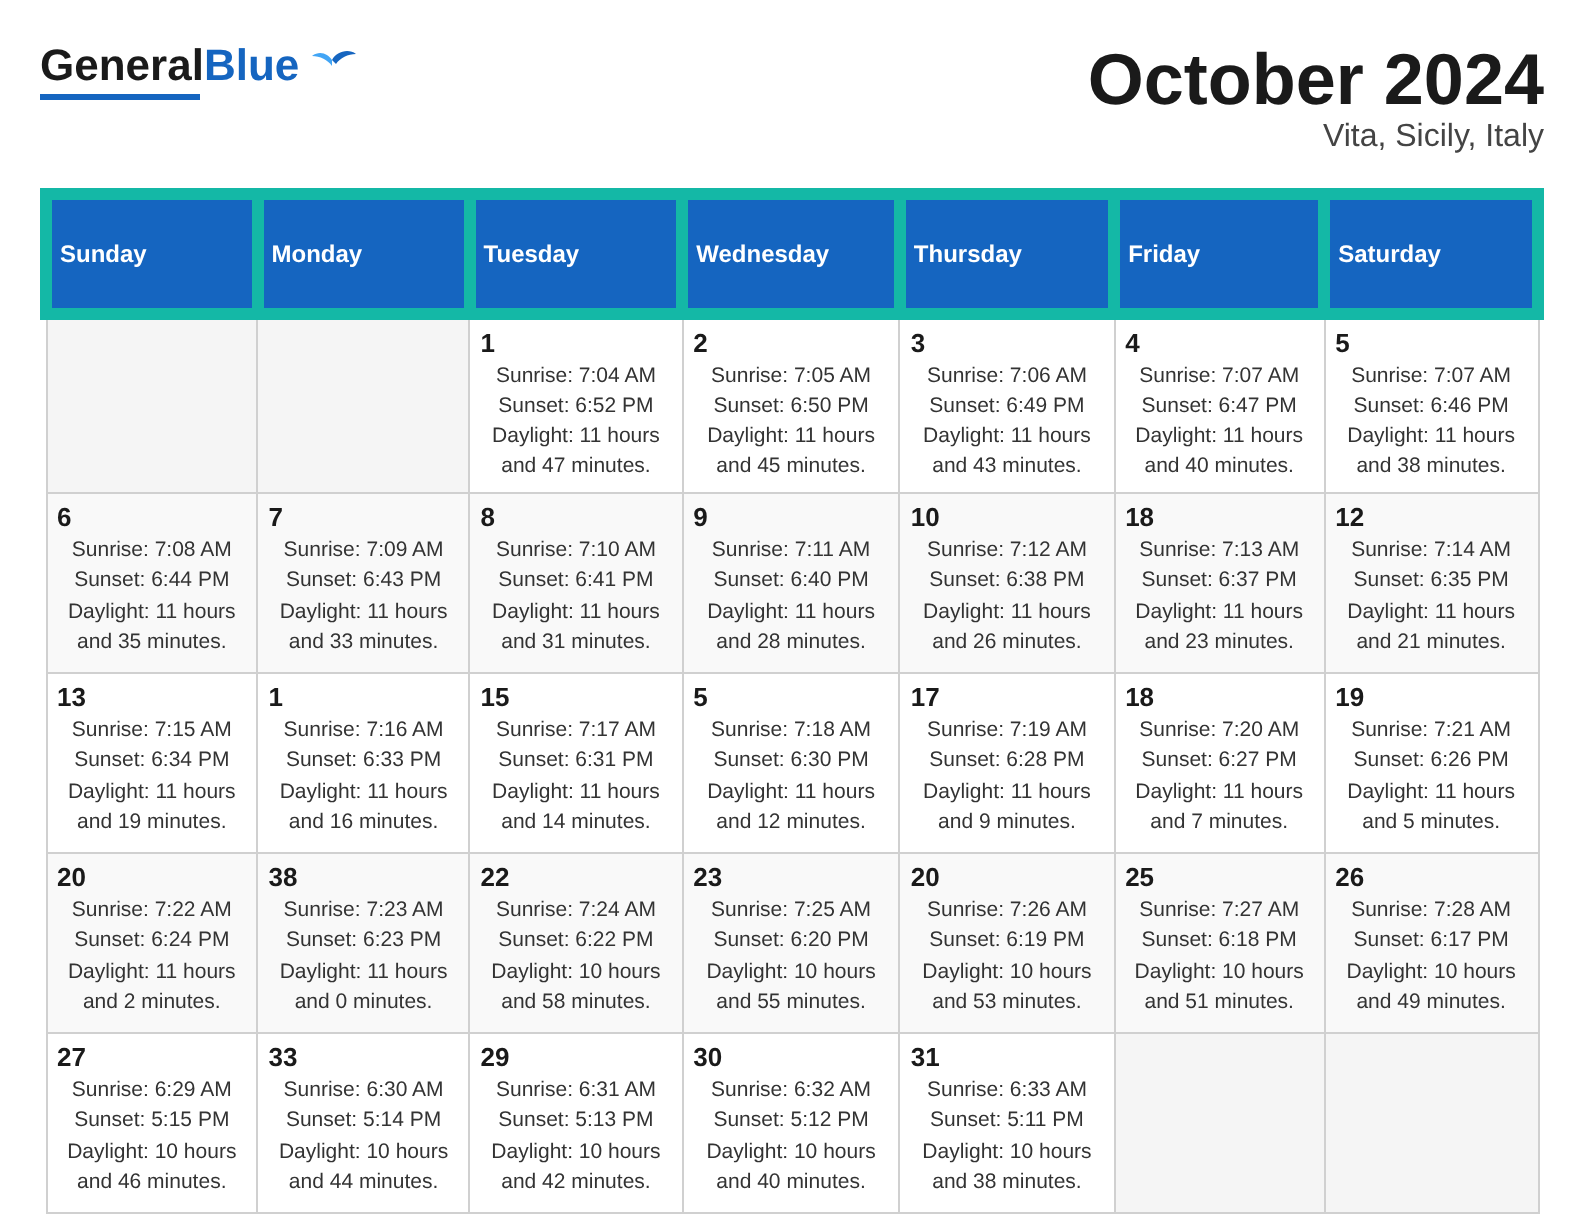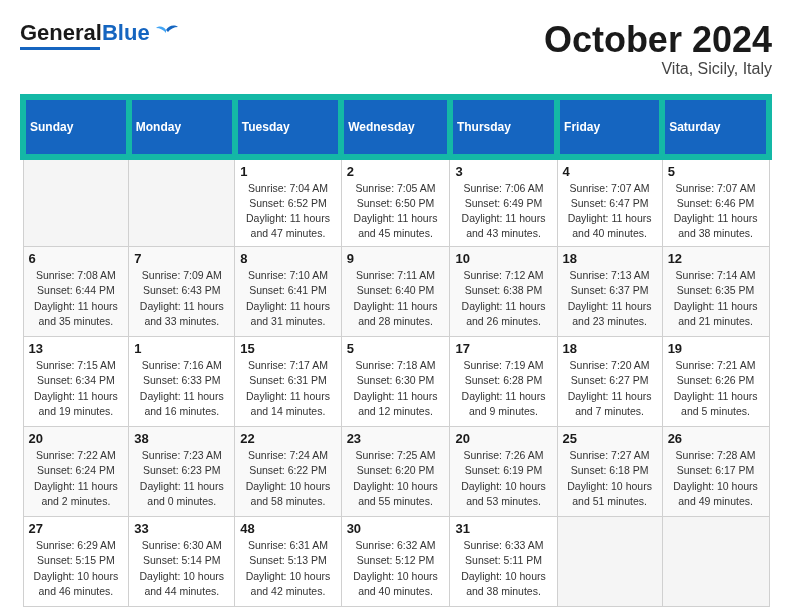--- a/index.html
+++ b/index.html
@@ -237,21 +237,21 @@
         <tr>
           <td>
             <span class="day-number">27</span>
             <div class="day-info">Sunrise: 6:29 AM<br>Sunset: 5:15 PM<br>Daylight: 10 hours and 46 minutes.</div>
           </td>
           <td>
             <span class="day-number">33</span>
             <div class="day-info">Sunrise: 6:30 AM<br>Sunset: 5:14 PM<br>Daylight: 10 hours and 44 minutes.</div>
           </td>
           <td>
-            <span class="day-number">48</span>
+            <span class="day-number">29</span>
             <div class="day-info">Sunrise: 6:31 AM<br>Sunset: 5:13 PM<br>Daylight: 10 hours and 42 minutes.</div>
           </td>
           <td>
             <span class="day-number">30</span>
             <div class="day-info">Sunrise: 6:32 AM<br>Sunset: 5:12 PM<br>Daylight: 10 hours and 40 minutes.</div>
           </td>
           <td>
             <span class="day-number">31</span>
             <div class="day-info">Sunrise: 6:33 AM<br>Sunset: 5:11 PM<br>Daylight: 10 hours and 38 minutes.</div>
           </td>

